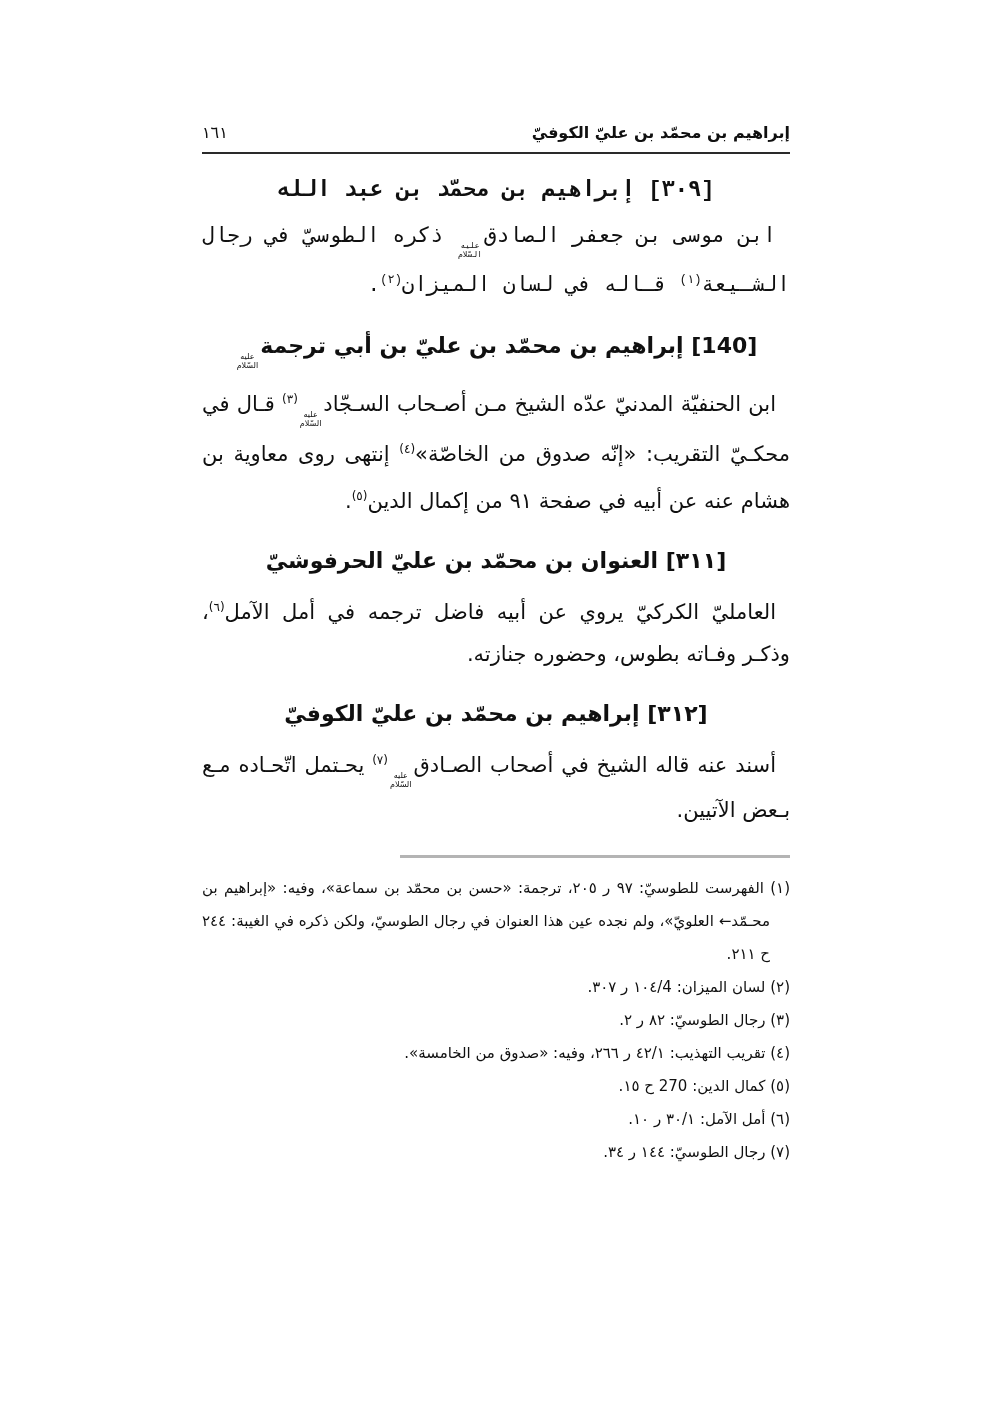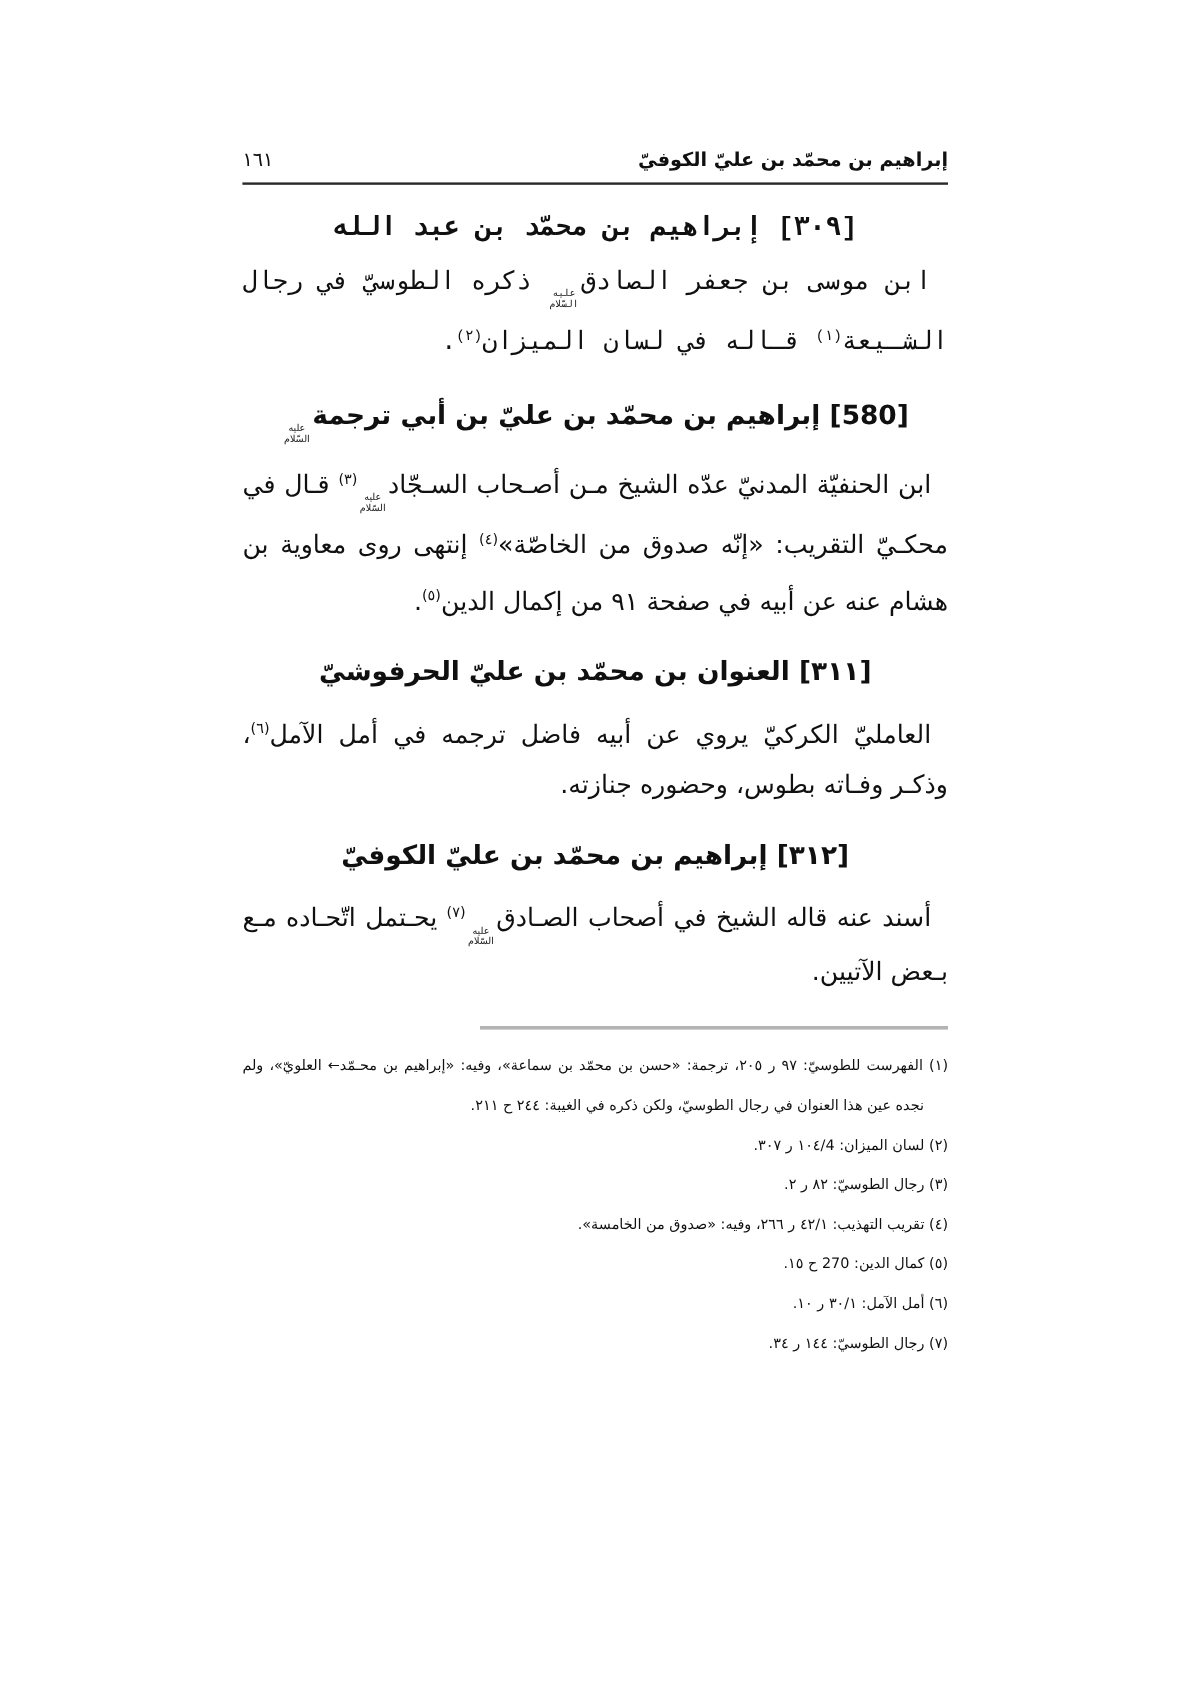--- a/index.html
+++ b/index.html
@@ -66,21 +66,21 @@
     margin:0 2px;
     text-indent:0;
   }
   
   .fnsep{
     width:390px;height:3px;
     background:#b4b4b4;
     margin:24px 0 14px 0;
   }
   .footnotes{
-    font-size:12px;
+    font-size:15px;
     line-height:33px;
   }
   .footnote{
     padding-right:20px;
     text-indent:-20px;
     text-align:justify;
   }
   .fn-num{white-space:nowrap;}
 </style>
 </head>
@@ -96,21 +96,21 @@
 
     <section class="entry first">
       <h2 class="entry-heading"><span class="entry-num">[٣٠٩]</span> <span>إبراهيم بن محمّد بن عبد الله</span></h2>
       <p class="entry-body">ابن موسى بن جعفر الصادق<span class="sas">
             <span>عليه</span>
             <span>السّلام</span>
           </span> ذكره الطوسيّ في رجال الشـيعة<span class="fnref">(١)</span> قـاله في لسان الميزان<span class="fnref">(٢)</span>.</p>
     </section>
 
     <section class="entry">
-      <h2 class="entry-heading"><span class="entry-num">[580]</span> <span>إبراهيم بن محمّد بن عليّ بن أبي ترجمة</span><span class="sas">
+      <h2 class="entry-heading"><span class="entry-num">[140]</span> <span>إبراهيم بن محمّد بن عليّ بن أبي ترجمة</span><span class="sas">
             <span>عليه</span>
             <span>السّلام</span>
           </span></h2>
       <p class="entry-body">ابن الحنفيّة المدنيّ عدّه الشيخ مـن أصـحاب السـجّاد<span class="sas">
             <span>عليه</span>
             <span>السّلام</span>
           </span><span class="fnref">(٣)</span> قـال في محكـيّ التقريب: «إنّه صدوق من الخاصّة»<span class="fnref">(٤)</span> إنتهى روى معاوية بن هشام عنه عن أبيه في صفحة ٩١ من إكمال الدين<span class="fnref">(٥)</span>.</p>
     </section>
 
     <section class="entry">

